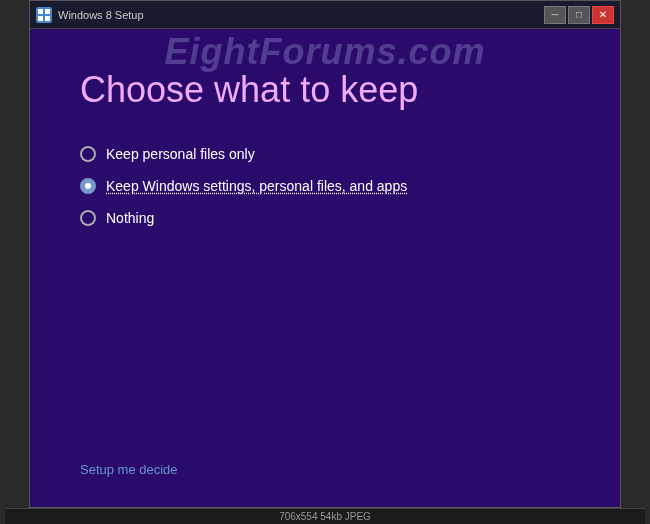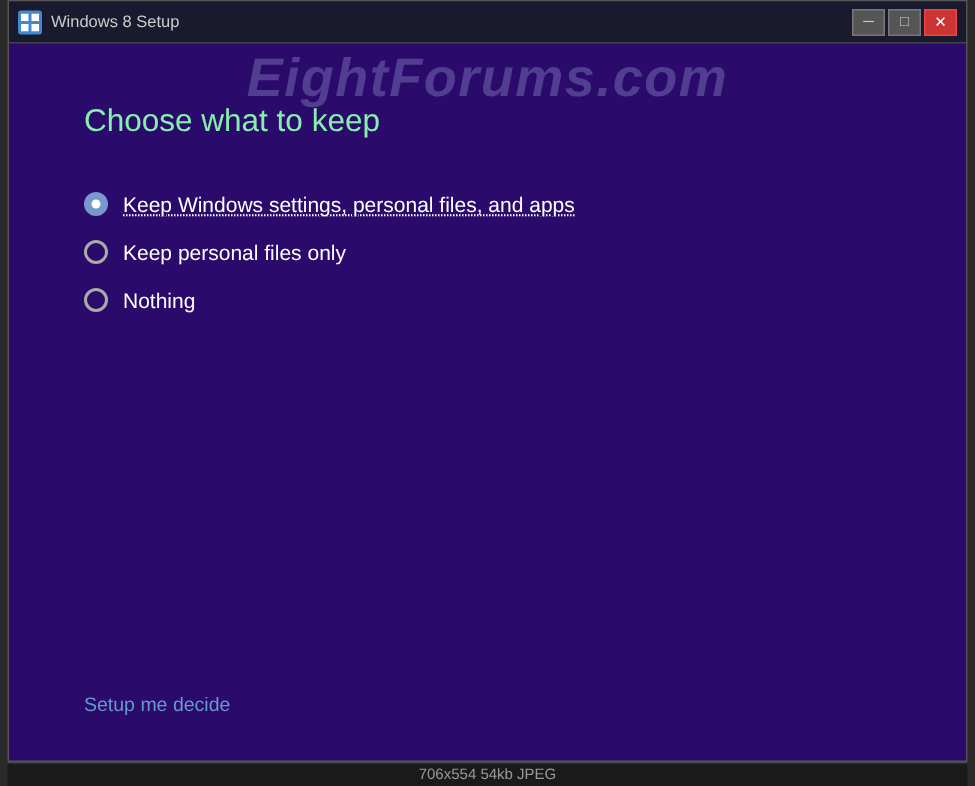--- a/index.html
+++ b/index.html
@@ -9,21 +9,21 @@
       height: 524px;
       background: #2a2a2a;
       font-family: 'Segoe UI', Tahoma, sans-serif;
       display: flex;
       flex-direction: column;
       align-items: center;
       justify-content: center;
     }
 
     .window-frame {
-      width: 640px;
+      width: 592px;
       height: 510px;
       background: #2a0a6b;
       border: 1px solid #555;
       display: flex;
       flex-direction: column;
       position: relative;
     }
 
     
     .title-bar {
@@ -102,22 +102,22 @@
     .content {
       flex: 1;
       padding: 40px 50px 20px 50px;
       display: flex;
       flex-direction: column;
       position: relative;
       z-index: 1;
     }
 
     .page-title {
-      color: #86efac;
-      font-size: 21px;
+      color: #f0abfc;
+      font-size: 36px;
       font-weight: 300;
       margin-bottom: 35px;
     }
 
     .options-list {
       display: flex;
       flex-direction: column;
       gap: 16px;
       margin-bottom: auto;
     }
@@ -242,27 +242,27 @@
   </div>
 
   <div class="watermark">EightForums.com</div>
 
   <div class="content">
     <h1 class="page-title">Choose what to keep</h1>
 
     <div class="options-list">
 
       <div class="radio-option">
+        <div class="radio-circle"></div>
+        <span class="radio-label">Keep personal files only</span>
+      </div>
+
+      <div class="radio-option">
         <div class="radio-circle selected"></div>
         <span class="radio-label underlined">Keep Windows settings, personal files, and apps</span>
-      </div>
-
-      <div class="radio-option">
-        <div class="radio-circle"></div>
-        <span class="radio-label">Keep personal files only</span>
       </div>
 
       <div class="radio-option">
         <div class="radio-circle"></div>
         <span class="radio-label">Nothing</span>
       </div>
 
     </div>
 
     <a class="help-link">Setup me decide</a>

